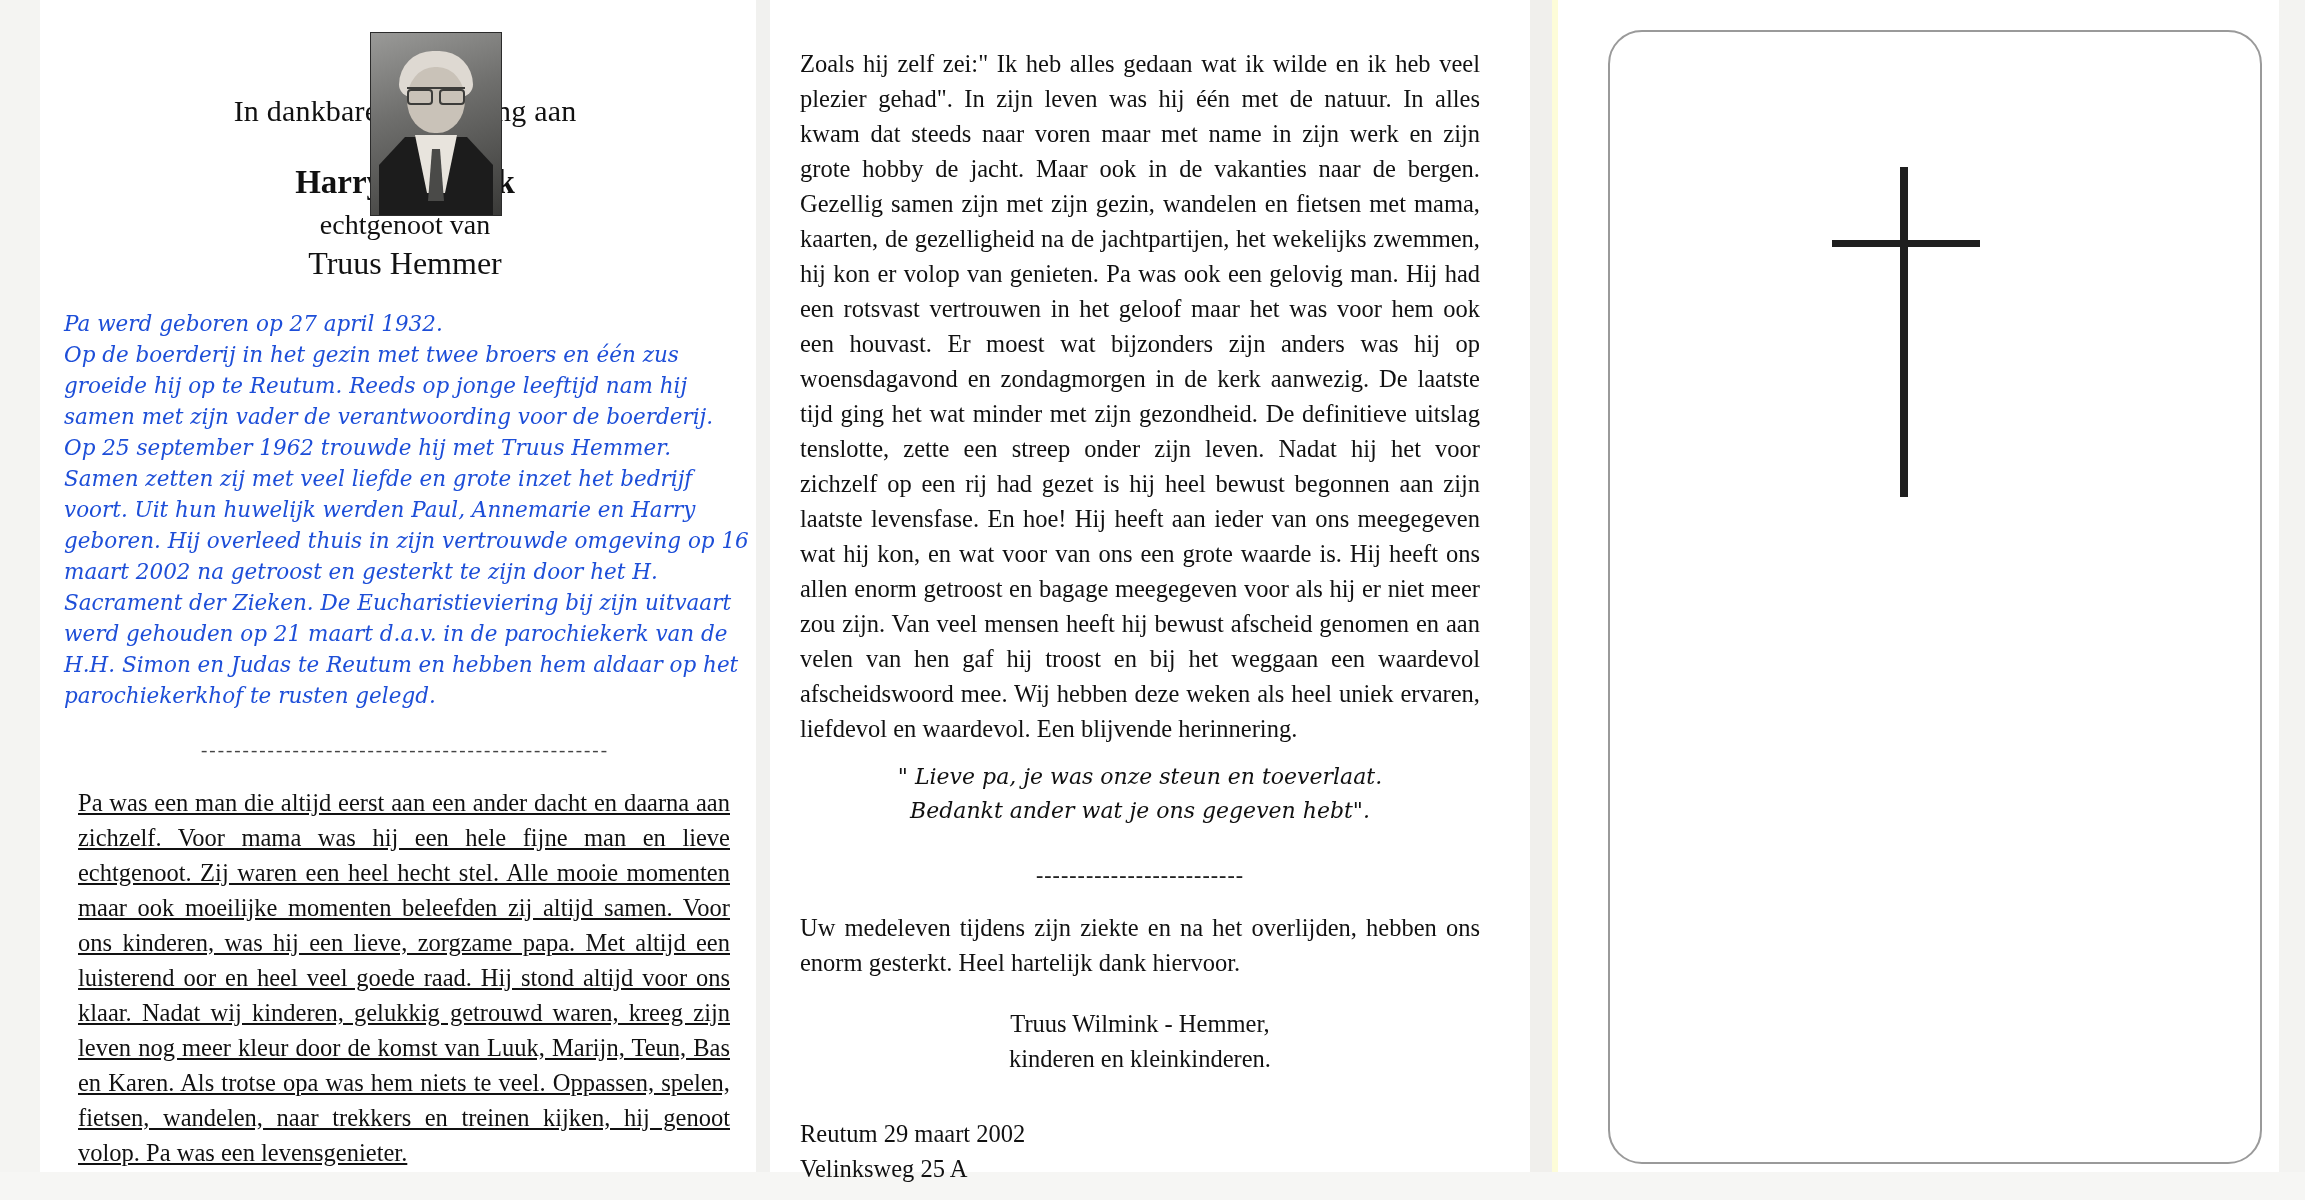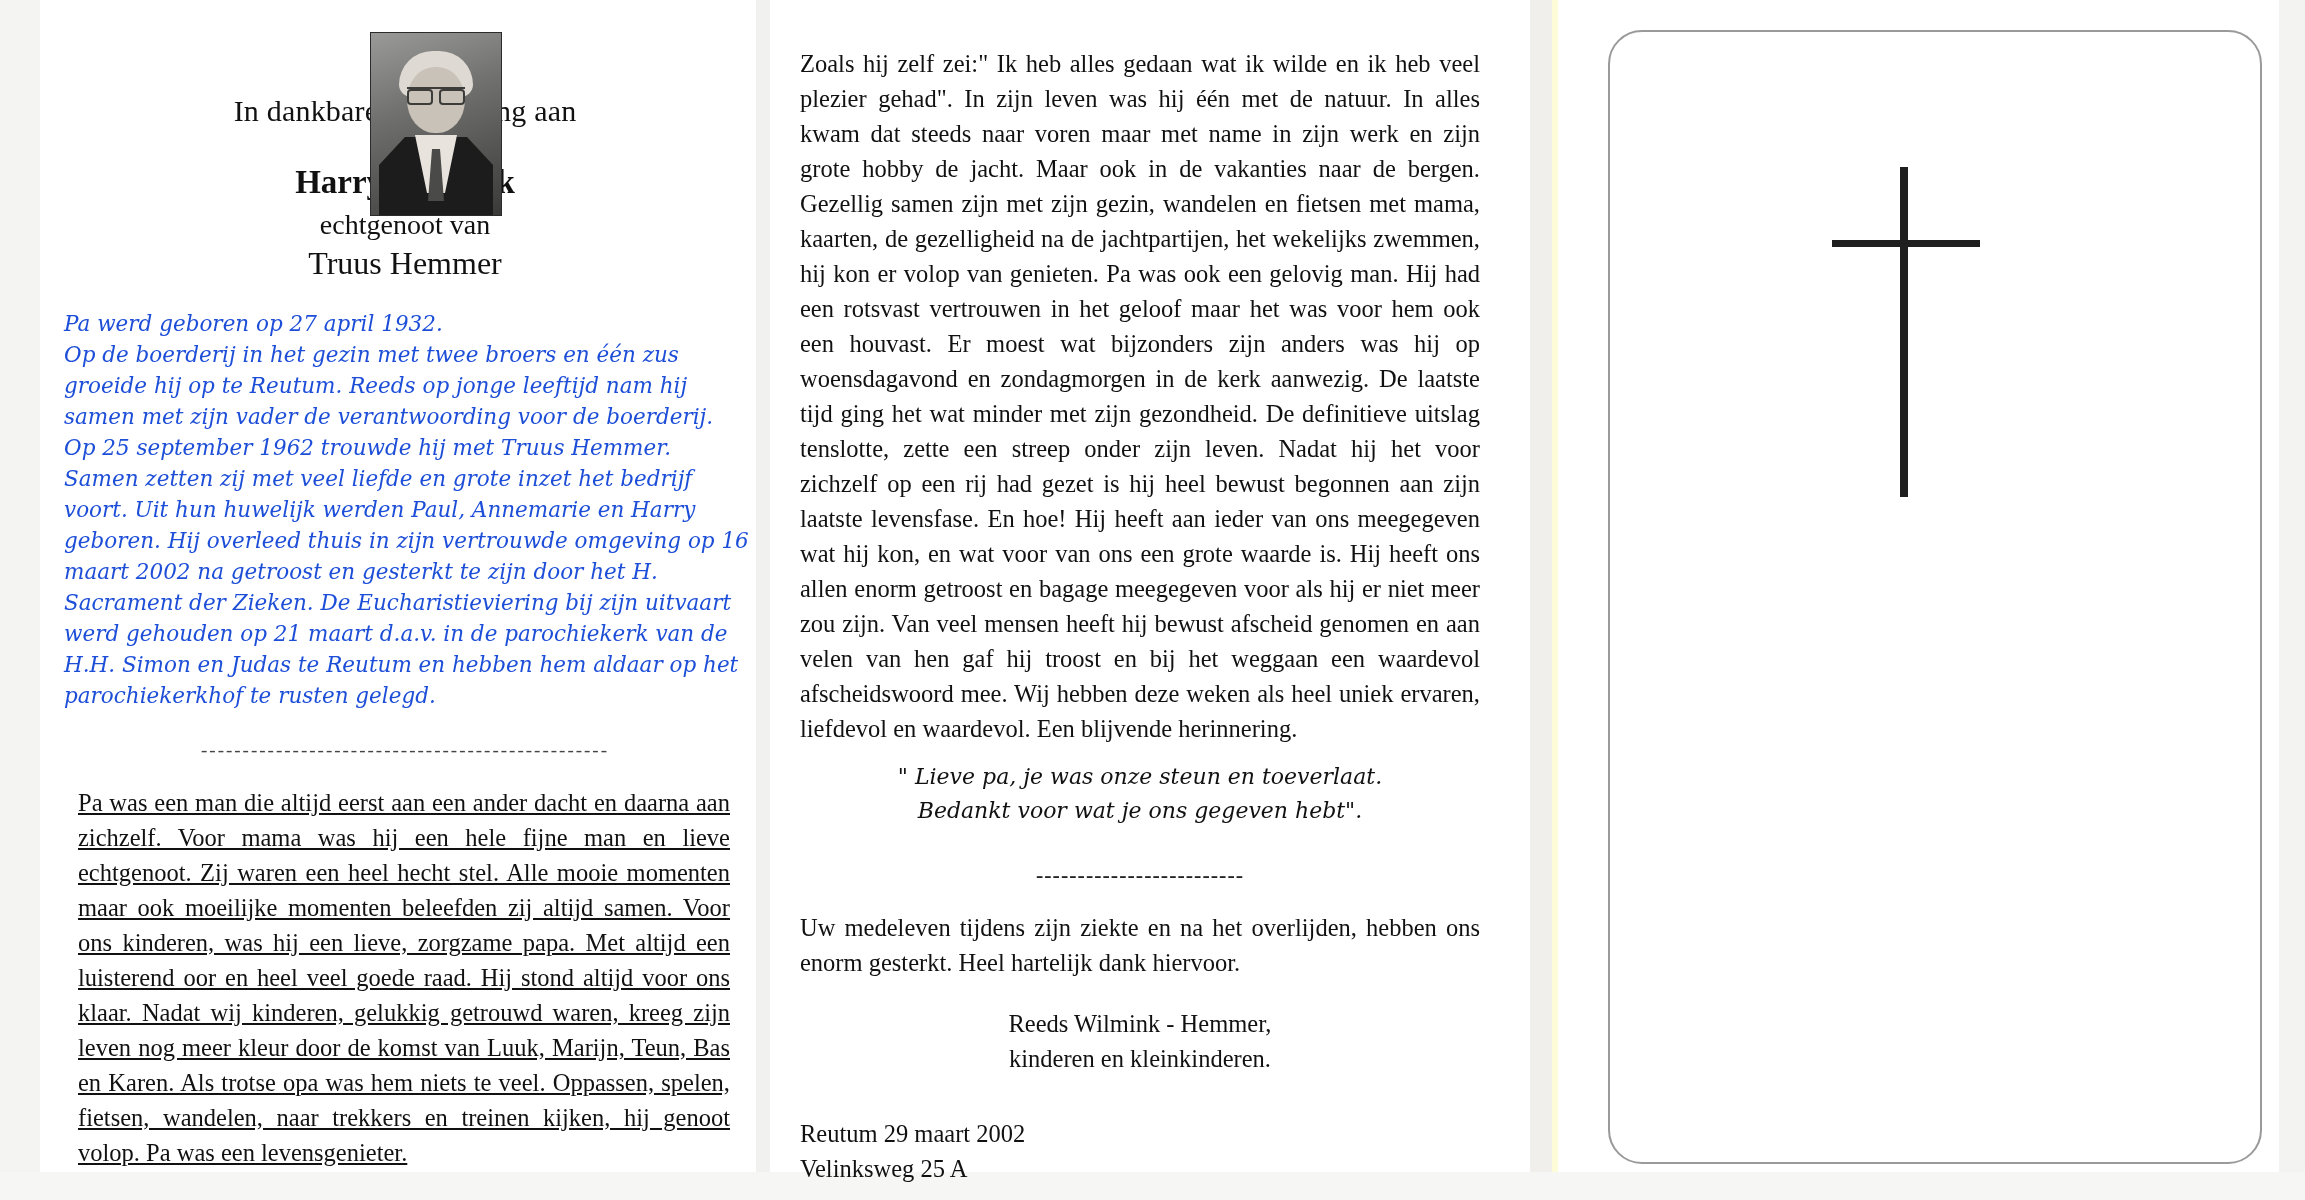--- a/index.html
+++ b/index.html
@@ -297,29 +297,29 @@
   </div>
 
   <div class="panel-mid">
 
     <div class="body-mid">
       <p>Zoals hij zelf zei:" Ik heb alles gedaan wat ik wilde en ik heb veel plezier gehad". In zijn leven was hij één met de natuur. In alles kwam dat steeds naar voren maar met name in zijn werk en zijn grote hobby de jacht. Maar ook in de vakanties naar de bergen. Gezellig samen zijn met zijn gezin, wandelen en fietsen met mama, kaarten, de gezelligheid na de jachtpartijen, het wekelijks zwemmen, hij kon er volop van genieten. Pa was ook een gelovig man. Hij had een rotsvast vertrouwen in het geloof maar het was voor hem ook een houvast. Er moest wat bijzonders zijn anders was hij op woensdagavond en zondagmorgen in de kerk aanwezig. De laatste tijd ging het wat minder met zijn gezondheid. De definitieve uitslag tenslotte, zette een streep onder zijn leven. Nadat hij het voor zichzelf op een rij had gezet is hij heel bewust begonnen aan zijn laatste levensfase. En hoe! Hij heeft aan ieder van ons meegegeven wat hij kon, en wat voor van ons een grote waarde is. Hij heeft ons allen enorm getroost en bagage meegegeven voor als hij er niet meer zou zijn. Van veel mensen heeft hij bewust afscheid genomen en aan velen van hen gaf hij troost en bij het weggaan een waardevol afscheidswoord mee. Wij hebben deze weken als heel uniek ervaren, liefdevol en waardevol. Een blijvende herinnering.</p>
     </div>
 
     <div class="quote">
       <div>" Lieve pa, je was onze steun en toeverlaat.</div>
-      <div>Bedankt voor wat je ons gegeven hebt".</div>
+      <div>Bedankt ander wat je ons gegeven hebt".</div>
     </div>
 
     <div class="dashes-mid">-------------------------</div>
 
     <div class="thanks">Uw medeleven tijdens zijn ziekte en na het overlijden, hebben ons enorm gesterkt. Heel hartelijk dank hiervoor.</div>
 
     <div class="signature">
-      <div>Reeds Wilmink - Hemmer,</div>
+      <div>Truus Wilmink - Hemmer,</div>
       <div>kinderen en kleinkinderen.</div>
     </div>
 
     <div class="place-date">
       <div>Reutum 29 maart  2002</div>
       <div>Velinksweg 25 A</div>
     </div>
   </div>
 
   <div class="panel-right">

